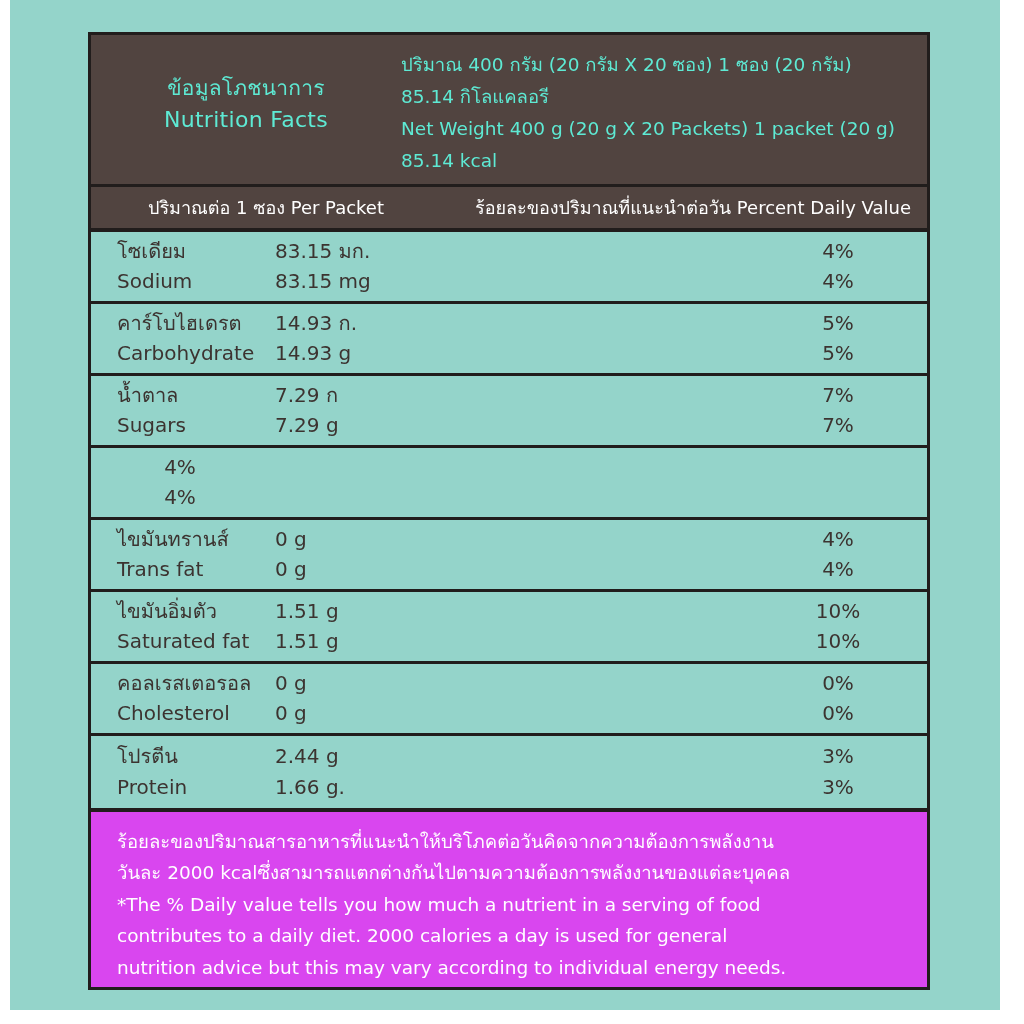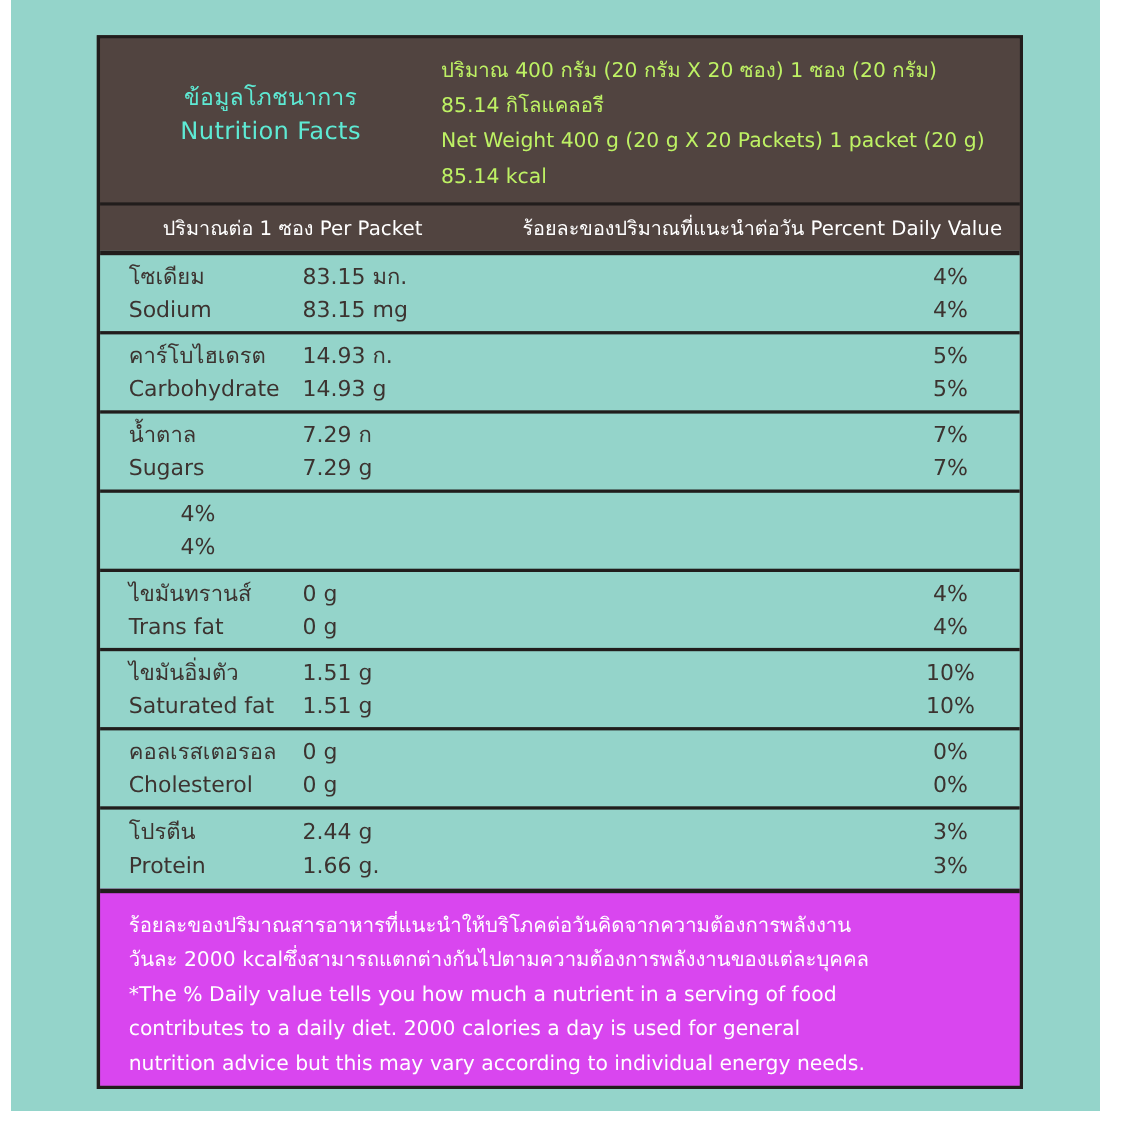--- a/index.html
+++ b/index.html
@@ -60,21 +60,21 @@
     display: block;
     letter-spacing: 0.2px;
   }
   .header-title .en {
     font-size: 22px;
     display: block;
     letter-spacing: 0.3px;
   }
   .header-serving {
     flex: 1 1 auto;
-    color: #bef264;
+    color: #5eead4;
     font-size: 18.5px;
     line-height: 1.73;
     padding-right: 10px;
   }
   .header-serving div { white-space: nowrap; }
 
   
   .subheader-gap {
     height: 3px;
     background: #211d1c;
@@ -104,20 +104,21 @@
     border-top: 4px solid #211d1c;
     flex: 0 0 auto;
   }
   .nutrient-row {
     height: 72px;
     box-sizing: border-box;
     border-bottom: 3px solid #211d1c;
     display: flex;
     align-items: center;
     padding-left: 26px;
+    padding-right: 26px;
     color: #3c3330;
   }
   .nutrient-row:last-child { border-bottom: none; }
 
   .n-lines {
     flex: 1 1 auto;
     display: flex;
     flex-direction: column;
     justify-content: center;
   }

